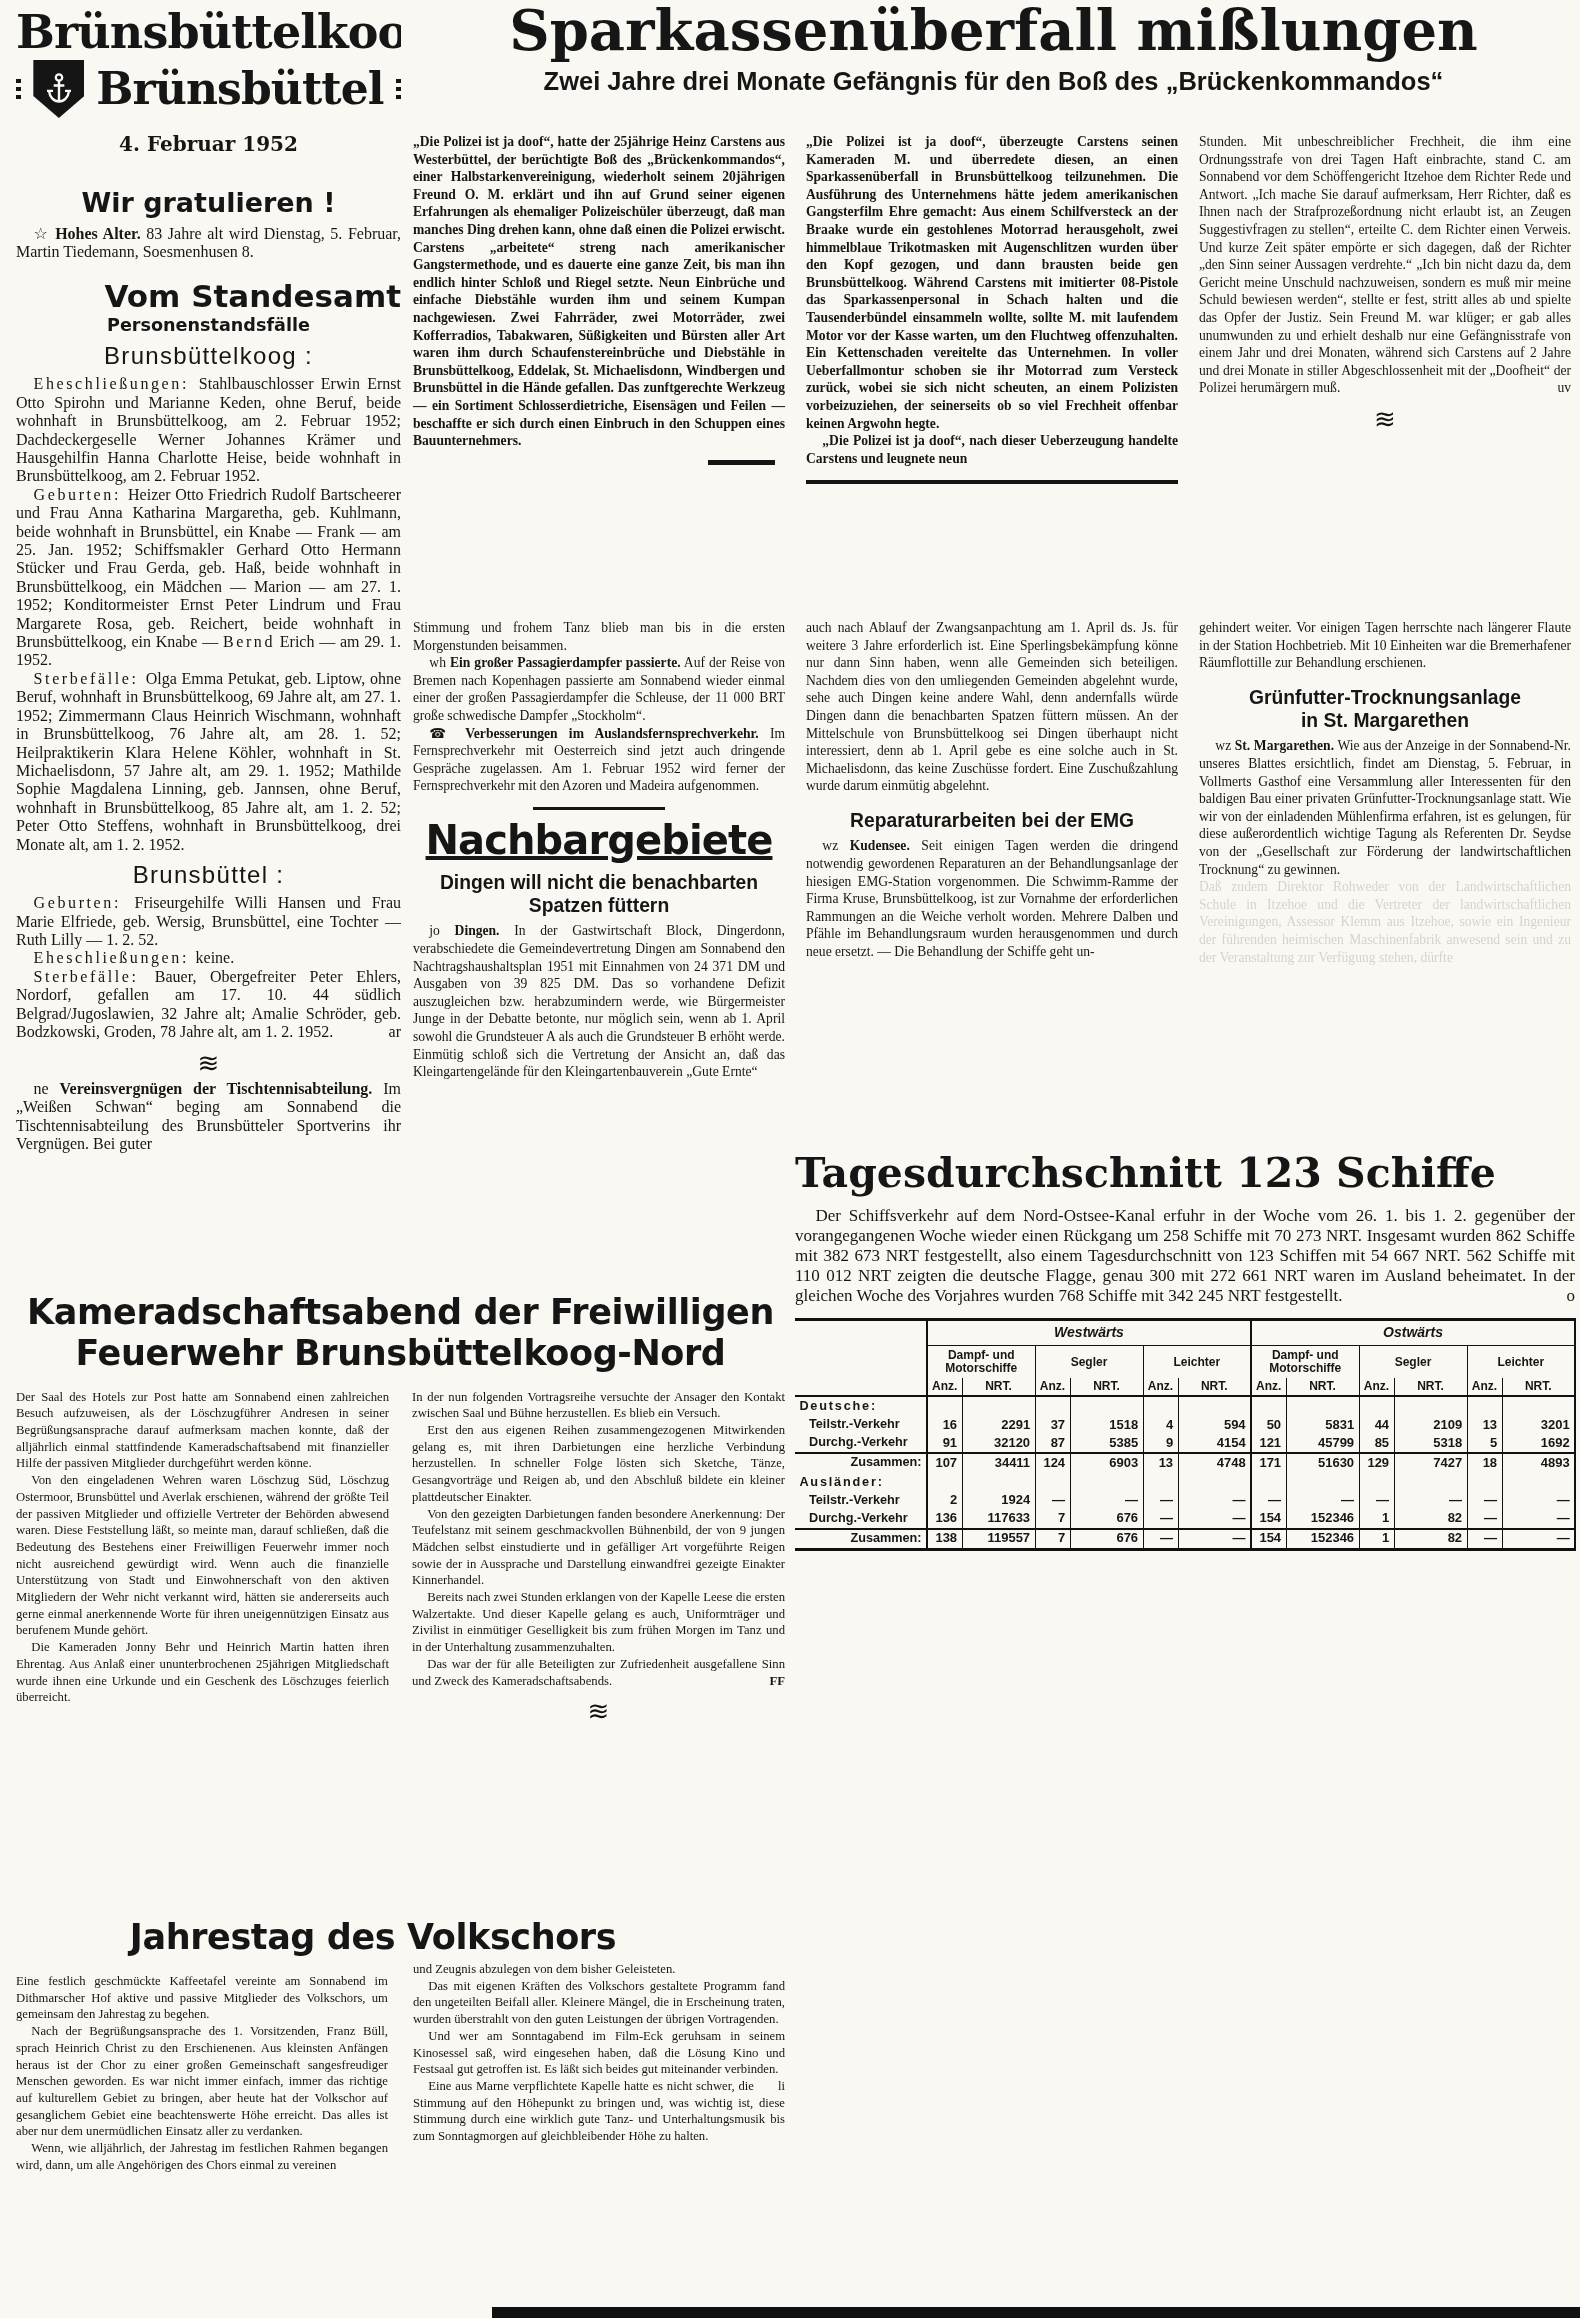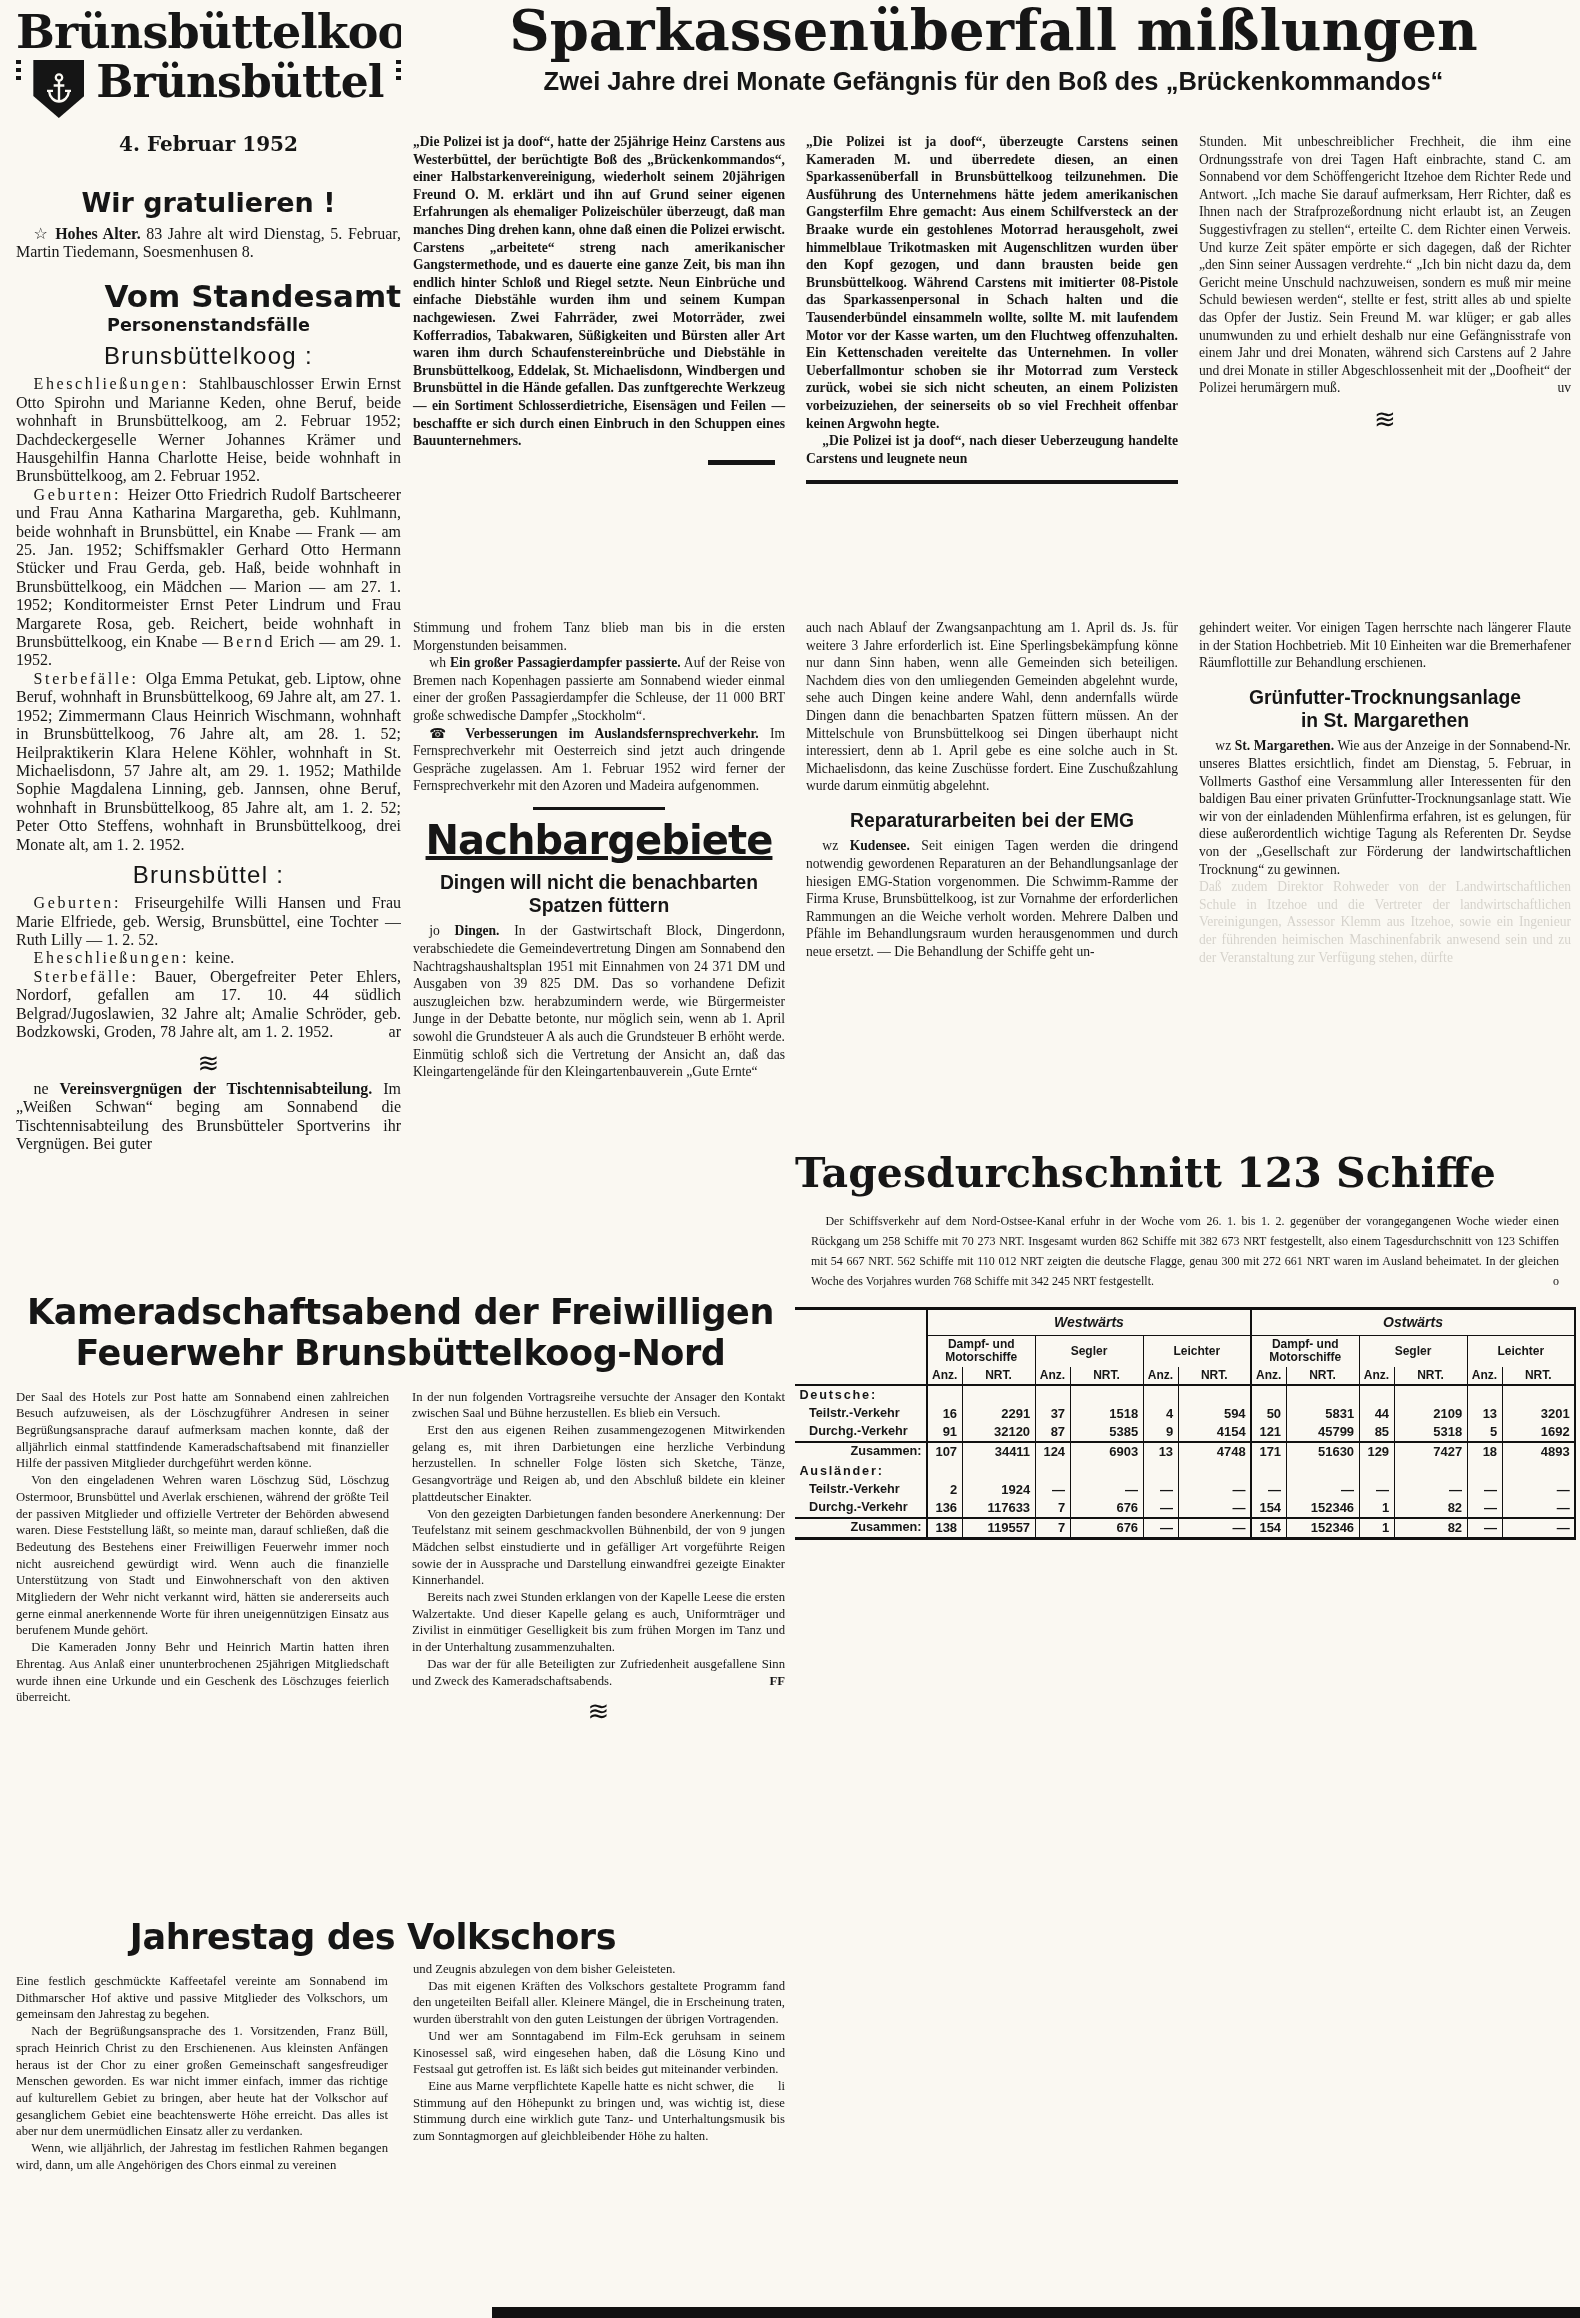--- a/index.html
+++ b/index.html
@@ -11,21 +11,21 @@
   .sign{float:right;padding-left:8.8px;}
   .squig{text-align:center;font-family:"DejaVu Sans",sans-serif;font-size:26px;line-height:1;
          margin:8.8px 0 3.5px;color:#111;}
   .enddash{width:67px;height:5.3px;background:#151515;margin:10.5px 10.5px 0 auto;}
   .hrule{height:4.4px;background:#151515;margin-top:12.3px;}
   .cdash{width:132px;height:2.6px;background:#151515;margin:12.3px auto 10.5px;}
   
   #leftcol{position:absolute;left:16px;top:8.8px;width:385px;height:1284px;overflow:hidden;}
   .mast1{font-family:"DejaVu Serif",serif;font-weight:700;font-size:46px;line-height:1;
          text-align:center;letter-spacing:-0.9px;}
-  .mastrow{display:flex;gap:12px;margin-top:5.3px;}
+  .mastrow{display:flex;align-items:center;gap:12px;margin-top:5.3px;}
   .shield{width:51px;height:58px;background:#151515;flex:0 0 auto;
           clip-path:polygon(0 0,100% 0,100% 62%,50% 100%,0 62%);
           display:flex;align-items:center;justify-content:center;}
   .mast2{font-family:"DejaVu Serif",serif;font-weight:700;font-size:44px;line-height:1;letter-spacing:-0.9px;}
   .flour{flex:1;height:21px;background:repeating-linear-gradient(to bottom,#151515 0 4.4px,transparent 4.4px 8px);}
   .mdate{text-align:center;font-family:"DejaVu Serif",serif;font-weight:700;font-size:20px;margin-top:14px;}
   .h-sans30{font-family:"DejaVu Sans",sans-serif;font-weight:700;font-size:27px;line-height:1.1;
             text-align:center;margin:32px 0 7px;}
   .h-sans34{font-family:"DejaVu Sans",sans-serif;font-weight:700;font-size:31px;line-height:1.1;
             text-align:right;margin:17.6px 0 1.8px;}
@@ -50,21 +50,21 @@
   .nb{font-family:"DejaVu Sans",sans-serif;font-weight:700;font-size:40px;line-height:1;
       text-align:center;letter-spacing:-0.9px;margin:7px 0 10.5px;text-decoration:underline;}
   .subh2{font-family:"Liberation Sans",sans-serif;font-weight:700;font-size:19.3px;line-height:1.2;
          text-align:center;margin:5.3px 8.8px;}
   .mt{margin-top:14px;}
   .ghost{opacity:.32;color:#8a857c;filter:blur(0.6px);margin-top:7px;}
   
   #schiffe{position:absolute;left:795px;top:1152px;width:780px;}
   .sch-h{font-family:"DejaVu Serif",serif;font-weight:700;font-size:41px;line-height:1.05;
          text-align:left;margin:0 0 10.5px;}
-  .intro{font-size:12px;line-height:20px;text-align:justify;text-indent:1.2em;margin:16px;}
+  .intro{font-size:17px;line-height:20px;text-align:justify;text-indent:1.2em;margin:0;}
   #schiffe table{width:100%;border-collapse:collapse;table-layout:fixed;margin-top:12.3px;
                  font-family:"Liberation Sans",sans-serif;font-weight:700;font-size:12.7px;
                  border-top:3.5px solid #111;border-bottom:3.5px solid #111;}
   #schiffe th,#schiffe td{padding:0.9px 4.4px;line-height:1.25;}
   #schiffe tr.gh th{font-style:italic;font-size:14px;border-bottom:1.8px solid #111;padding:3.5px 1.8px;}
   #schiffe tr.gh th.lbl{border-bottom:none;}
   #schiffe tr.types th{font-size:12px;line-height:1.1;padding:2.6px 1.8px;}
   #schiffe tr.units th{font-size:12px;border-bottom:2.6px solid #111;padding:0.9px 1.8px;}
   #schiffe td.num{text-align:right;font-size:13px;}
   #schiffe .lbl{text-align:left;}

